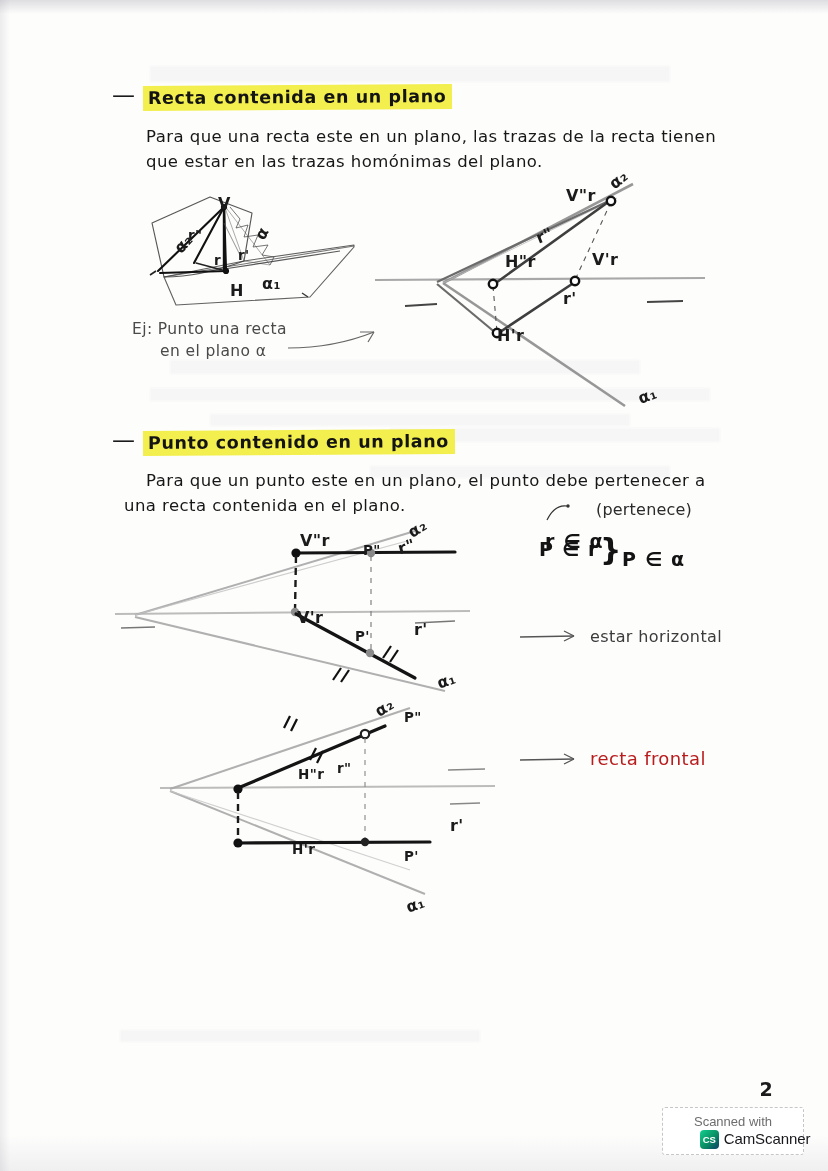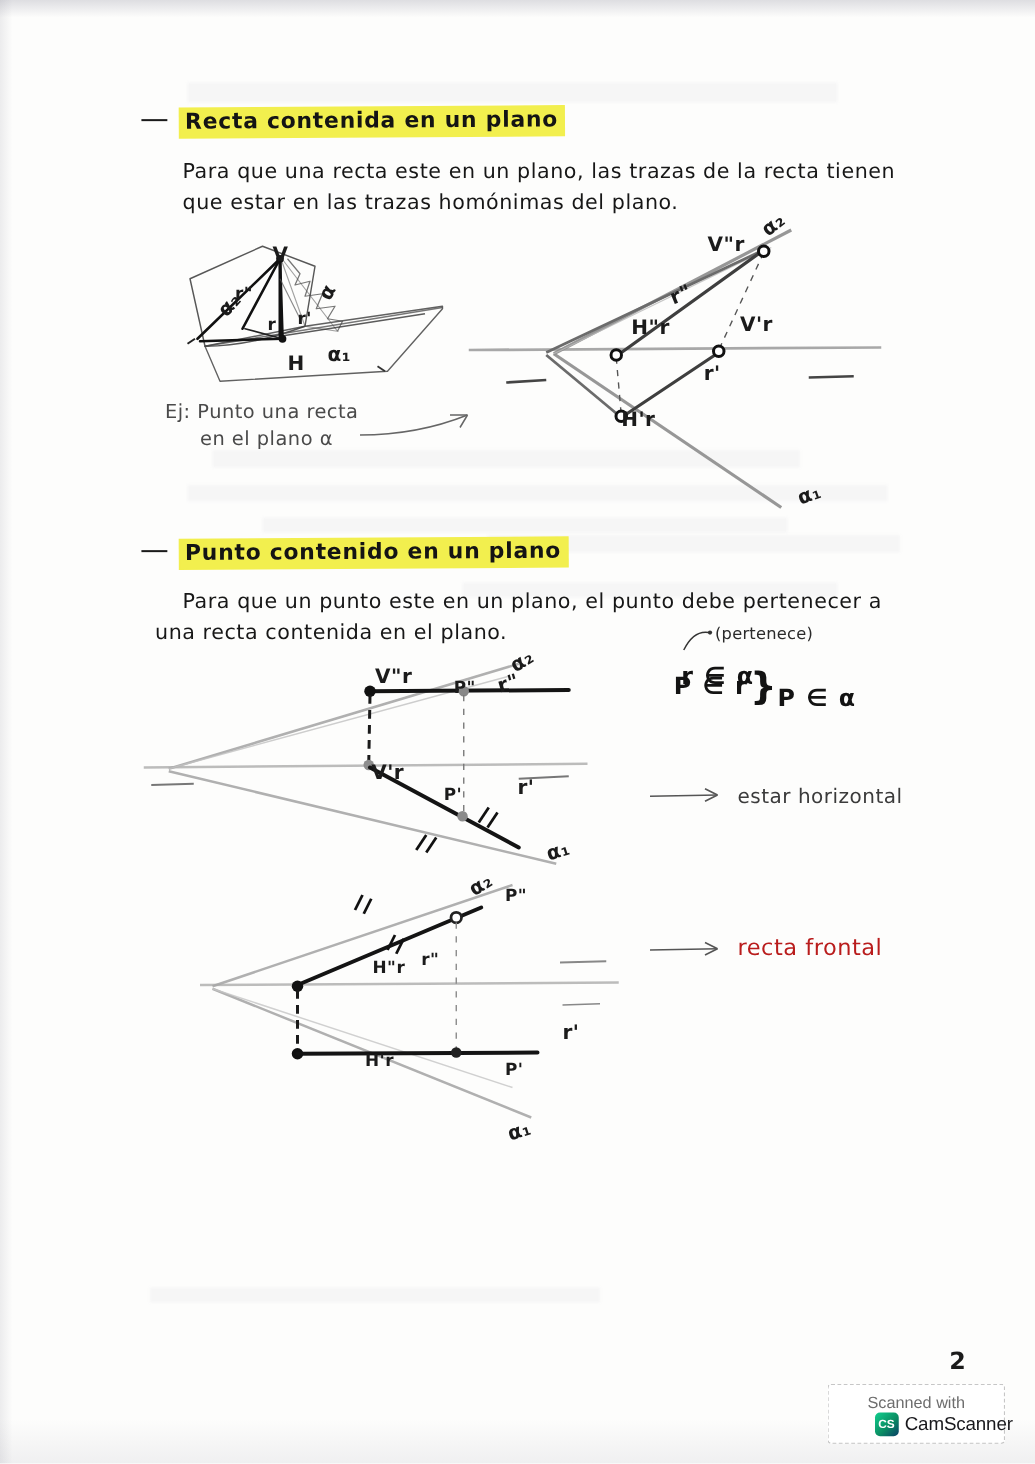--- a/index.html
+++ b/index.html
@@ -99,23 +99,24 @@
   .setline {
     position: absolute;
     font-size: 19px;
     color: #131313;
     letter-spacing: 1.2px;
     font-weight: 600;
   }
 
   .sub-annot {
     position: absolute;
-    font-size: 13px;
+    font-size: 16px;
     color: #2b2b2b;
     letter-spacing: 0.2px;
+    margin-left: 24px;
   }
 
   .lbl {
     position: absolute;
     font-size: 13.5px;
     color: #1b1b1b;
     font-weight: 600;
     white-space: nowrap;
   }
   .lbl.big { font-size: 16px; }
@@ -144,21 +145,20 @@
     justify-content: center;
     gap: 1px;
   }
   .cs-top {
     font-size: 13px;
     color: #6d6d6d;
     font-family: "Liberation Sans", sans-serif;
   }
   .cs-bottom {
     display: flex;
-    align-items: center;
     gap: 5px;
     padding-left: 44px;
   }
   .cs-badge {
     width: 19px; height: 19px;
     border-radius: 4px;
     background: linear-gradient(135deg, #12cf8f 0%, #0a8e63 55%, #0a3f66 100%);
     color: #fff;
     font-size: 9.5px;
     font-weight: 700;

